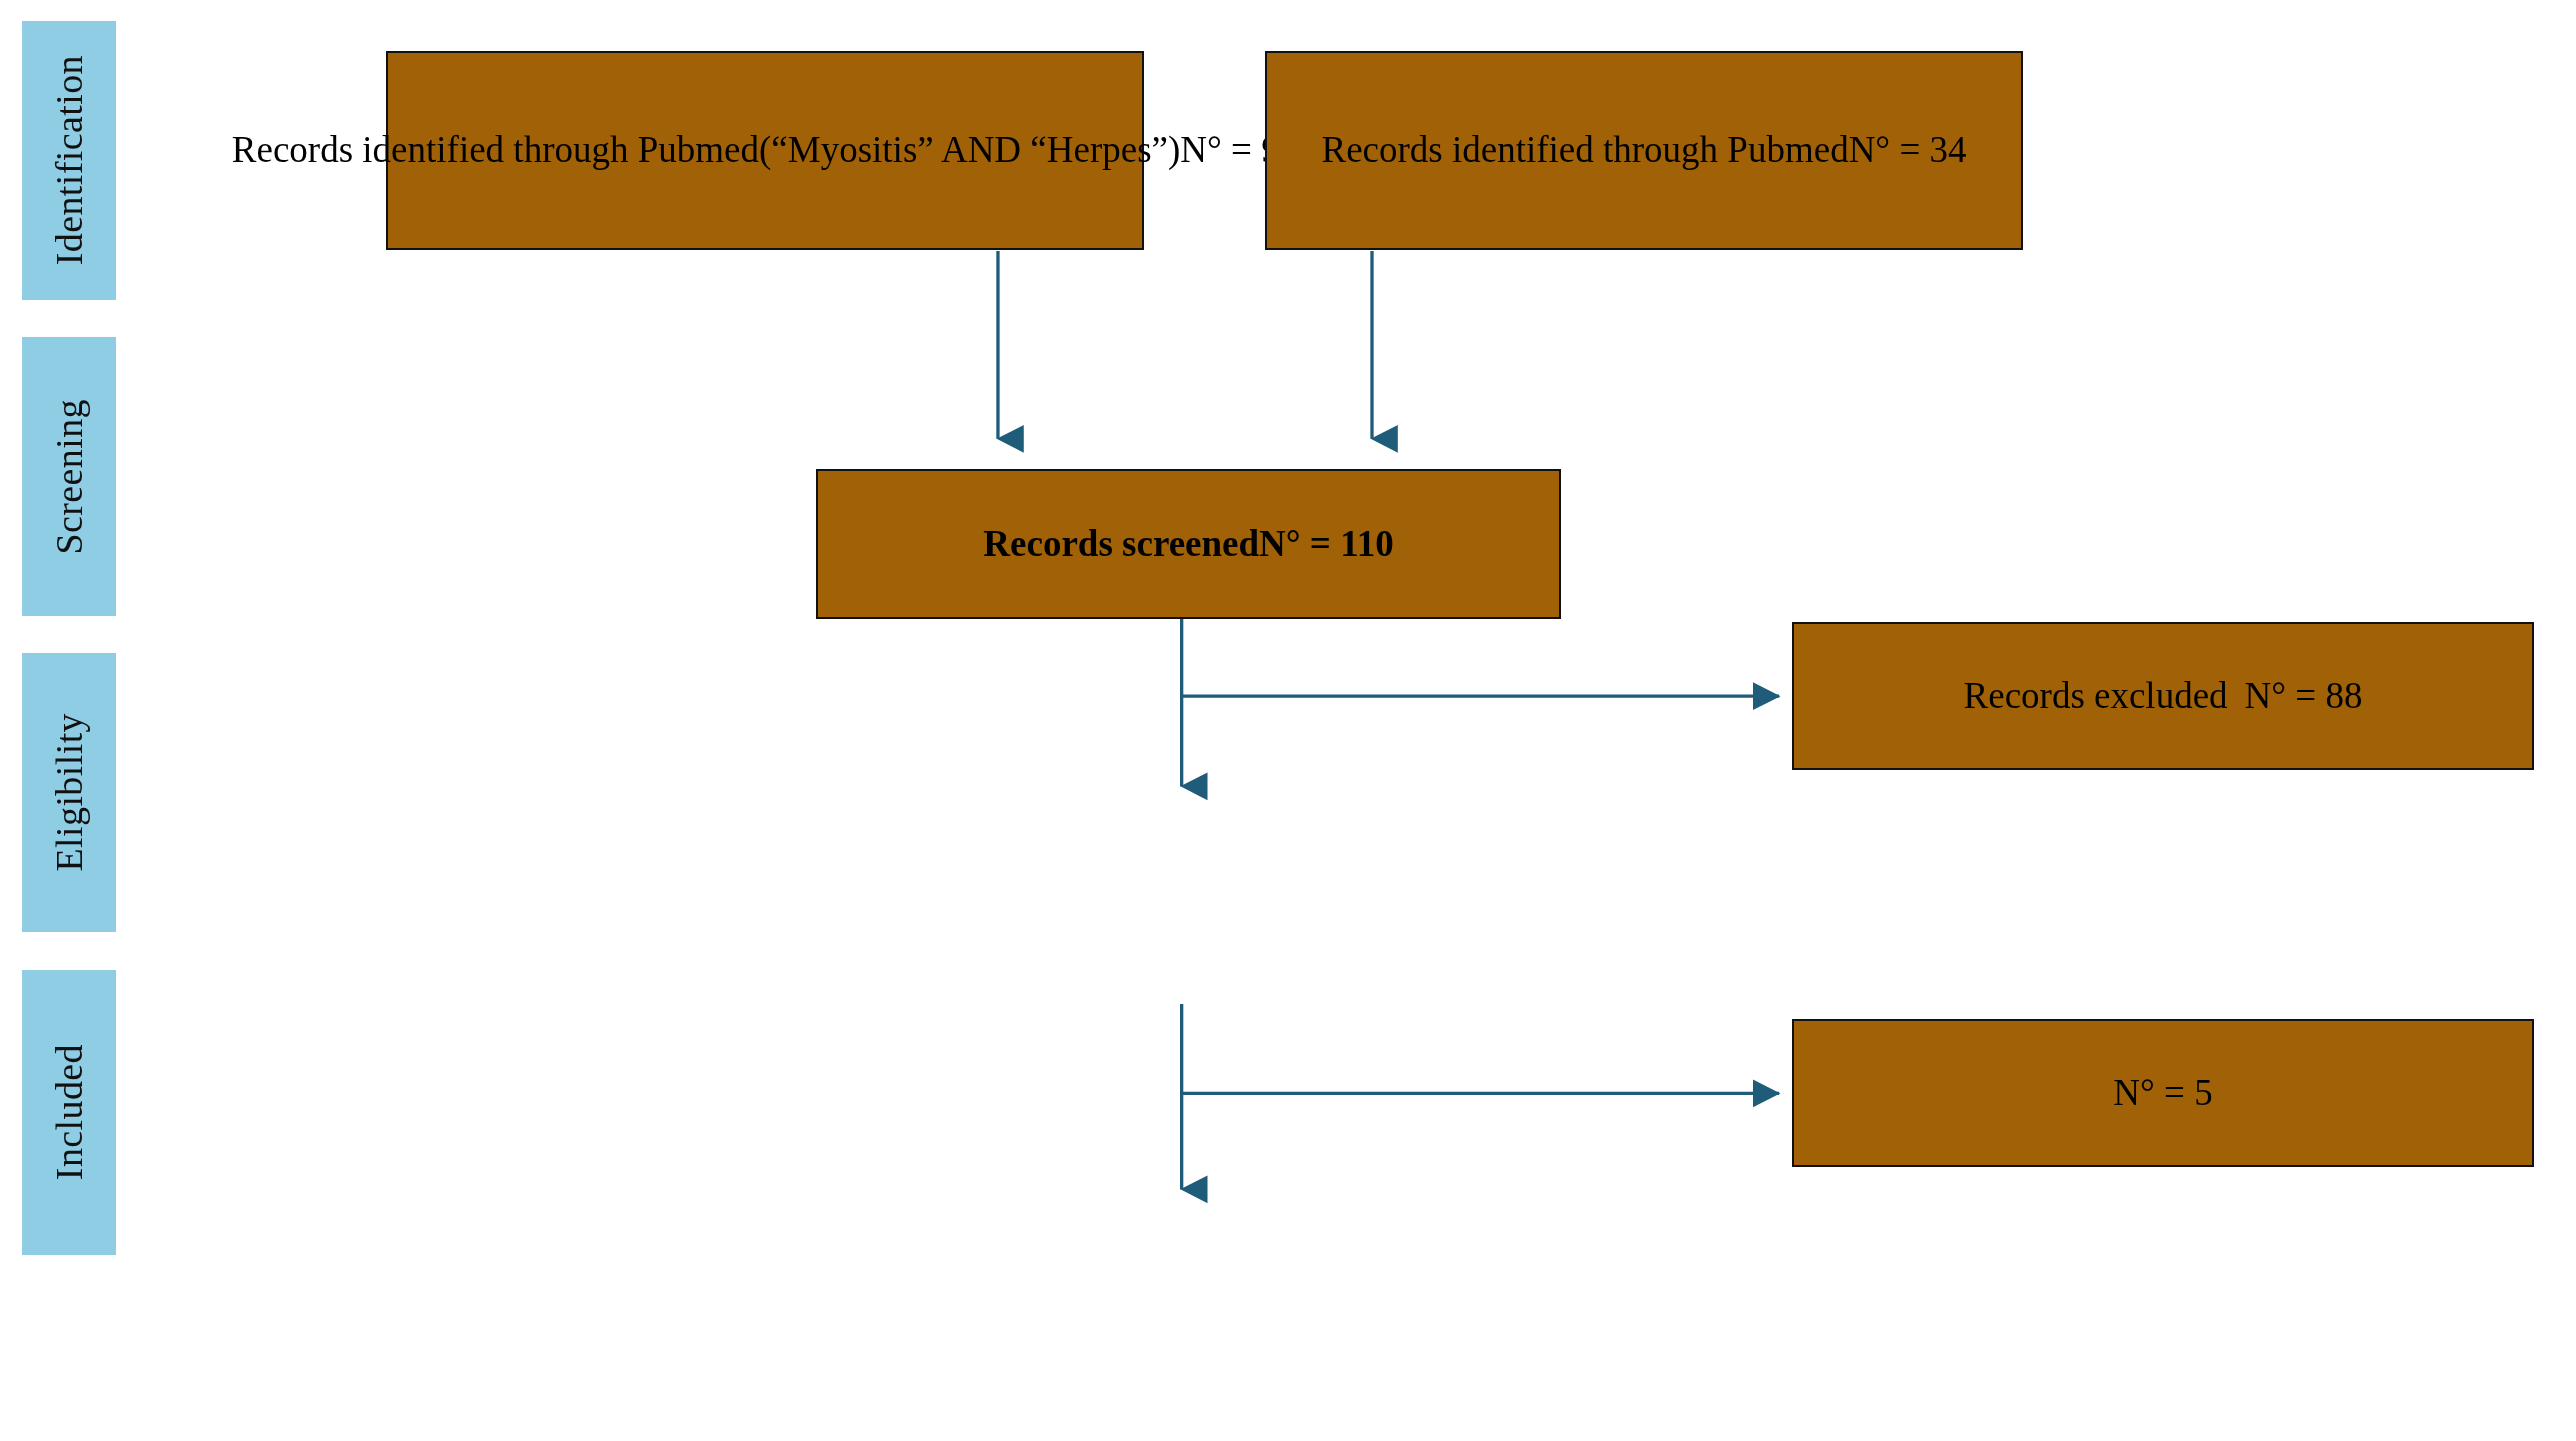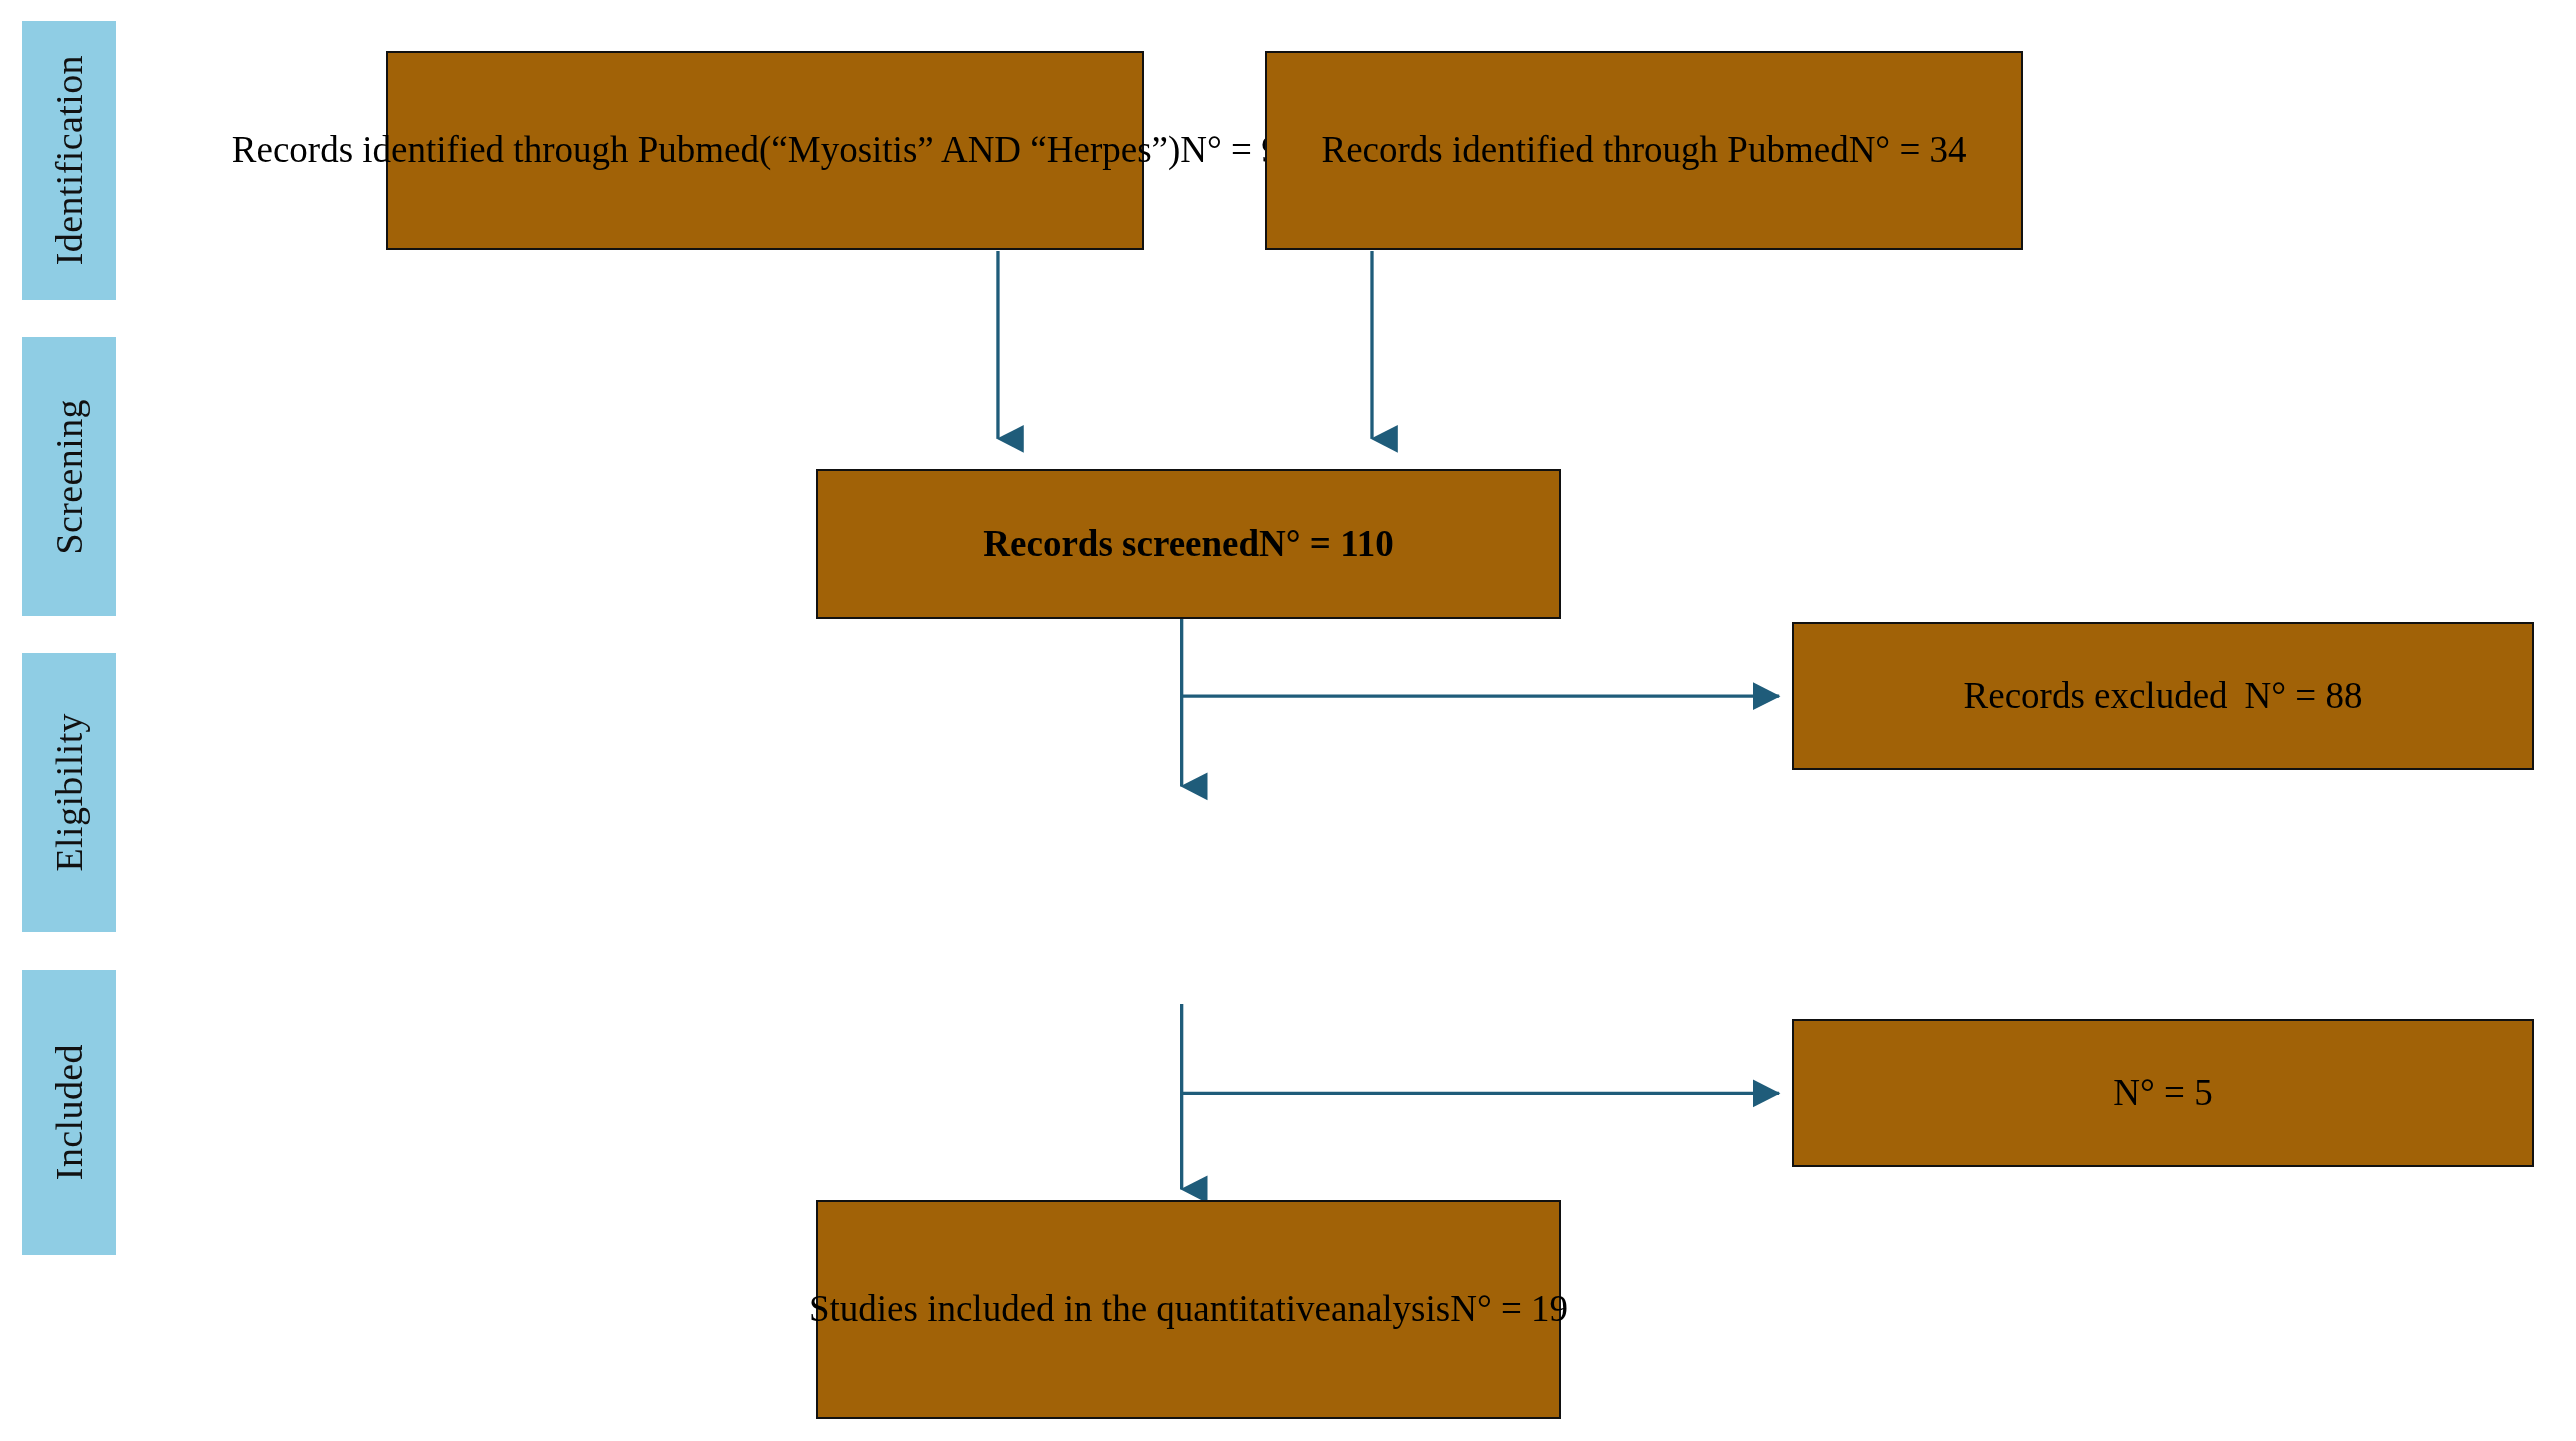--- a/index.html
+++ b/index.html
@@ -134,20 +134,15 @@
   <div class="flow-box" style="left:1792px; top:622px; width:742px; height:148px;gap:17px;">
     <div class="line">Records excluded</div>
     <div class="line">N° = 88</div>
   </div>
 
 
   <div class="flow-box" style="left:1792px; top:1019px; width:742px; height:148px;">
     <div class="line">N° = 5</div>
   </div>
 
-  <div class="flow-box" style="left:816px; top:1200px; width:745px; height:219px;">
-    <div class="line">Studies included in the quantitative</div>
-    <div class="line">analysis</div>
-    <div class="line">N° = 19</div>
-  </div>
 
 </div>
 
 
 </body></html>

